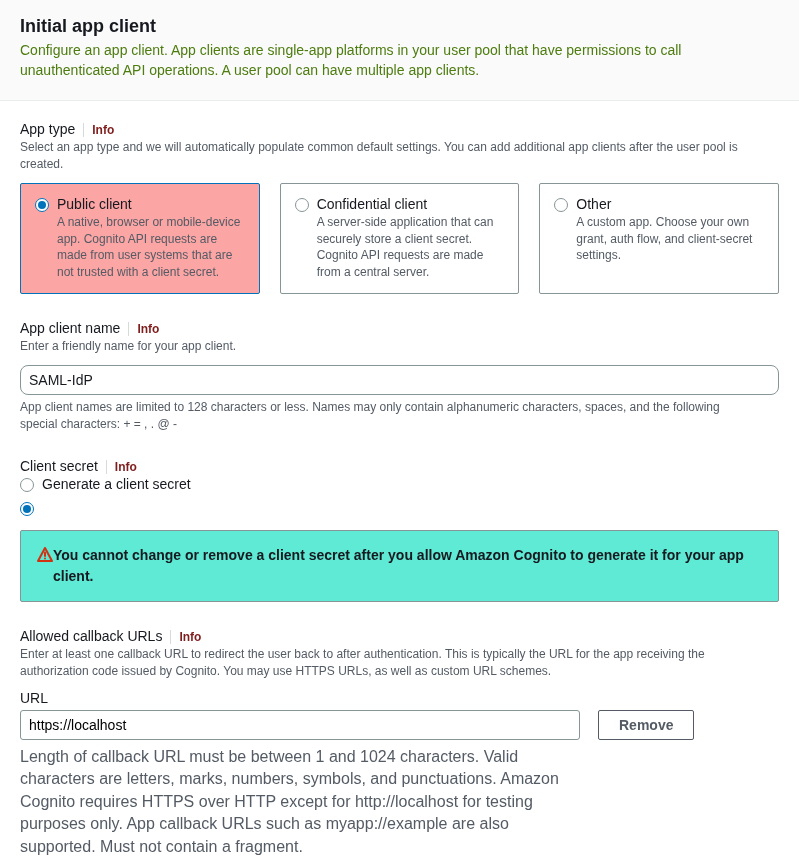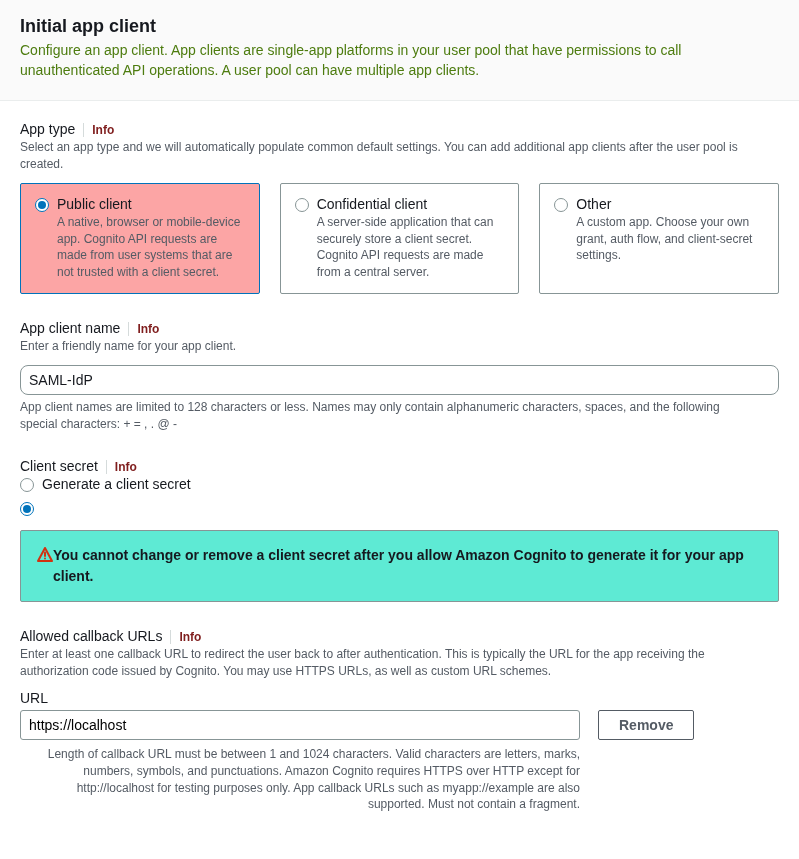--- a/index.html
+++ b/index.html
@@ -184,26 +184,25 @@
     font-size: 14px;
     font-weight: 700;
     color: #545b64;
     background: #fff;
     border: 1px solid #545b64;
     border-radius: 2px;
     cursor: pointer;
     font-family: inherit;
   }
   .url-helper {
-    font-size: 12px;
+    font-size: 16px;
     color: #545b64;
     line-height: 1.4;
     margin-top: 6px;
     max-width: 560px;
-    text-align: right;
   }
 </style>
 </head>
 <body>
 
 <div class="header-block">
   <h1 class="page-title">Initial app client</h1>
   <div class="page-desc">Configure an app client. App clients are single-app platforms in your user pool that have permissions to call unauthenticated API operations. A user pool can have multiple app clients.</div>
 </div>
 

